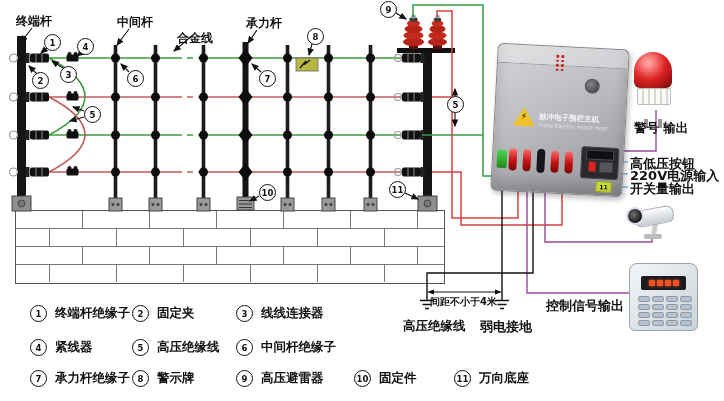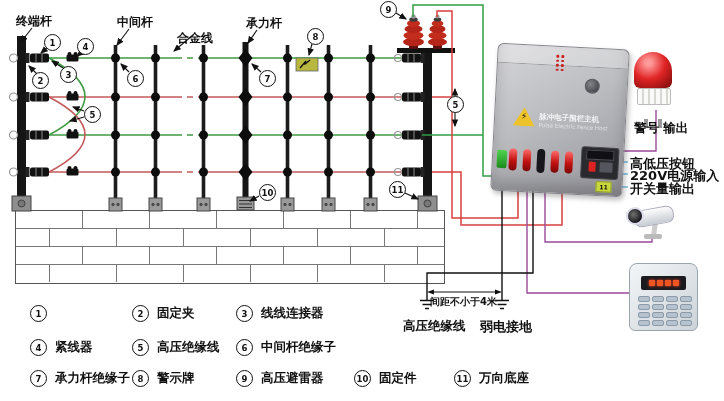--- a/index.html
+++ b/index.html
@@ -363,27 +363,29 @@
         <i></i>
         <i></i>
         <i></i>
     </div>
   </div>
 
   <div class="lab" style="left:634px;top:120px;font-size:12.5px">警号 输出</div>
   <div class="lab f11" style="left:630px;top:155px">高低压按钮</div>
   <div class="lab f11" style="left:630px;top:167px">220V电源输入</div>
   <div class="lab f11" style="left:630px;top:180px">开关量输出</div>
+  <div class="lab f13" style="left:546px;top:297px">控制信号输出</div>
 
   <div class="lab f10" style="left:430px;top:295px">间距不小于4米</div>
   <div class="lab" style="left:403px;top:318px;font-size:12.5px">高压绝缘线</div>
   <div class="lab" style="left:480px;top:318px;font-size:13px">弱电接地</div>
 
   <div class="leg" style="left:30px;top:305px">
     <span class="lnum">1</span>
+    <span class="lbl">终端杆绝缘子</span>
   </div>
   <div class="leg" style="left:132px;top:305px">
     <span class="lnum">2</span>
     <span class="lbl">固定夹</span>
   </div>
   <div class="leg" style="left:236px;top:305px">
     <span class="lnum">3</span>
     <span class="lbl">线线连接器</span>
   </div>
   <div class="leg" style="left:30px;top:339px">

